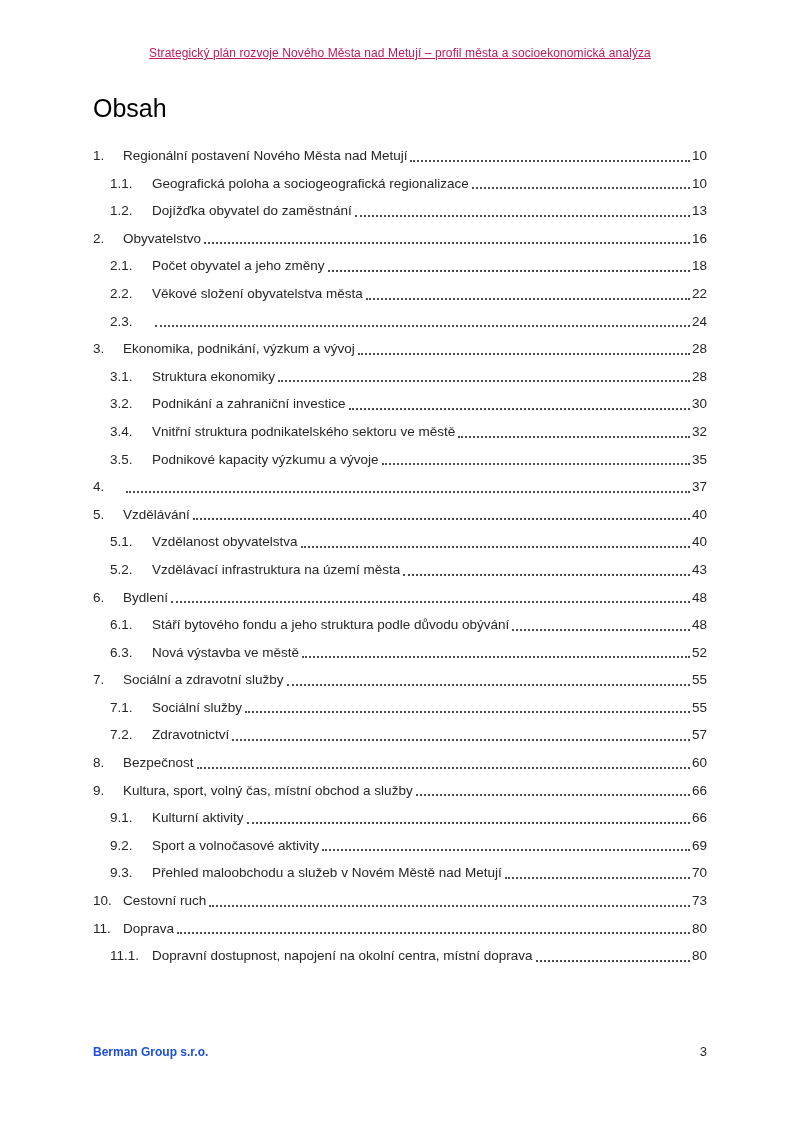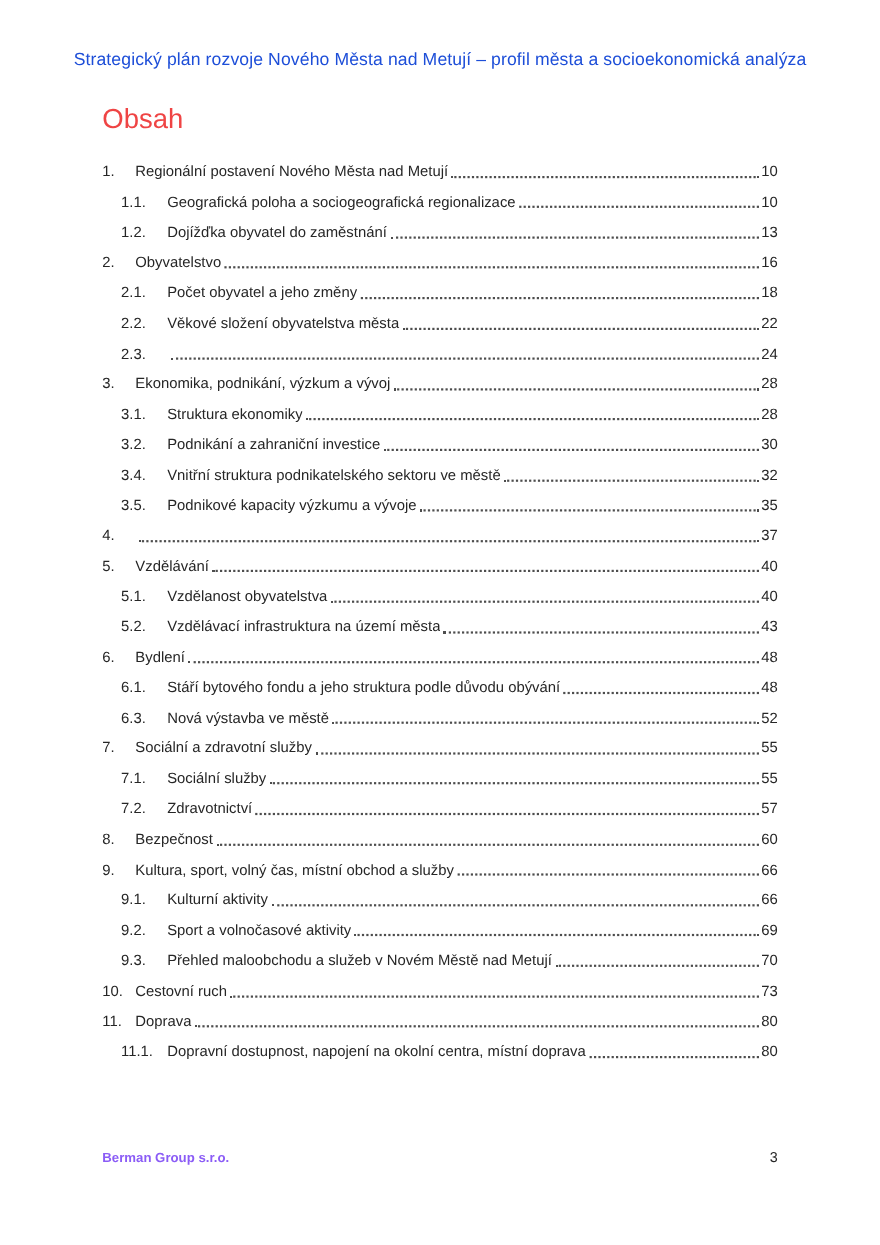--- a/index.html
+++ b/index.html
@@ -15,31 +15,32 @@
     font-family: "Liberation Sans", sans-serif;
     color: #262626;
     overflow: hidden;
   }
   .doc-header {
     position: absolute;
     top: 46px;
     left: 60px;
     right: 60px;
     text-align: center;
-    font-size: 16px;
-    color: #1d4ed8;
+    font-size: 12px;
+    color: #be185d;
     letter-spacing: 0.1px;
+    text-decoration: underline;
   }
   .page-title {
     position: absolute;
     top: 94px;
     left: 93px;
     font-size: 25px;
     font-weight: 400;
-    color: #ef4444;
+    color: #000000;
   }
   .toc {
     position: absolute;
     top: 142px;
     left: 93px;
     width: 614px;
   }
   .toc-row {
     display: flex;
     align-items: stretch;
@@ -85,21 +86,21 @@
     top: 1044px;
     left: 93px;
     right: 93px;
     display: flex;
     justify-content: space-between;
     align-items: baseline;
   }
   .footer-company {
     font-size: 12px;
     font-weight: bold;
-    color: #8b5cf6;
+    color: #1d4ed8;
   }
   .footer-pagenum {
     font-size: 13px;
     color: #262626;
   }
 </style>
 </head>
 <body>
 
 <div class="page">

